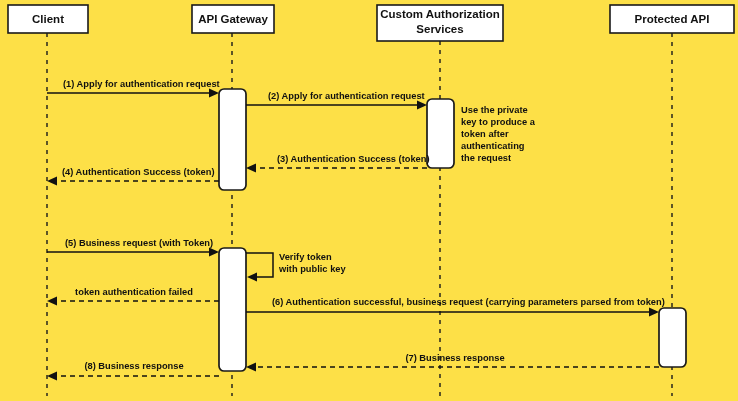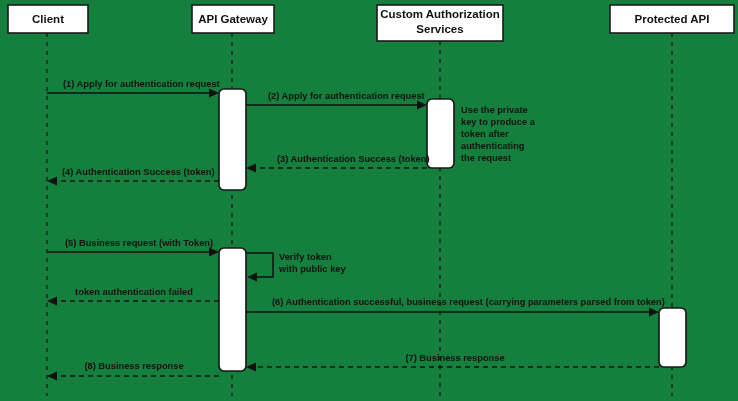--- a/index.html
+++ b/index.html
@@ -8,21 +8,21 @@
     background: #ffffff;
   }
   body {
     font-family: "Liberation Sans", sans-serif;
     -webkit-font-smoothing: antialiased;
   }
   #diagram-root {
     position: relative;
     width: 738px;
     height: 401px;
-    background: #15803d;
+    background: #fde047;
     overflow: hidden;
   }
   svg#sequence-canvas {
     position: absolute;
     top: 0;
     left: 0;
     width: 738px;
     height: 401px;
     display: block;
   }

